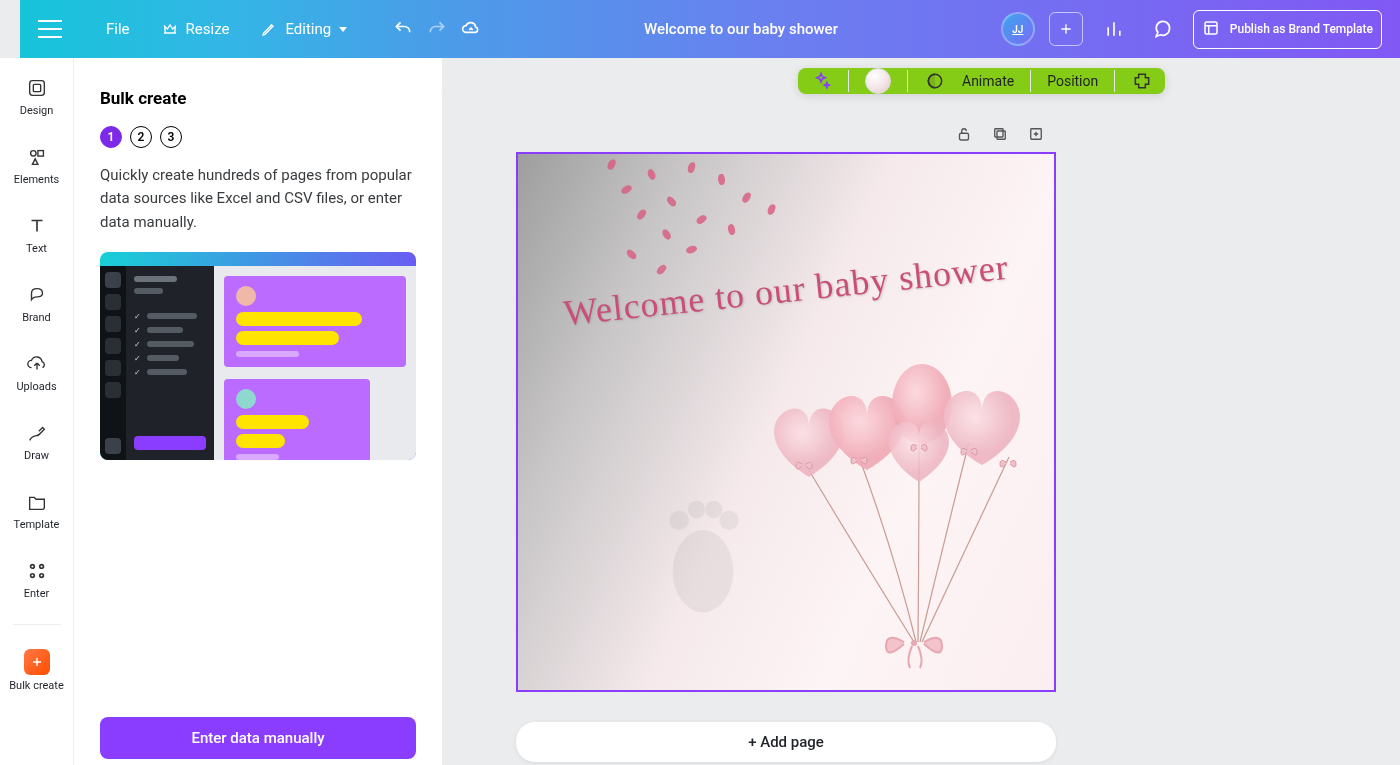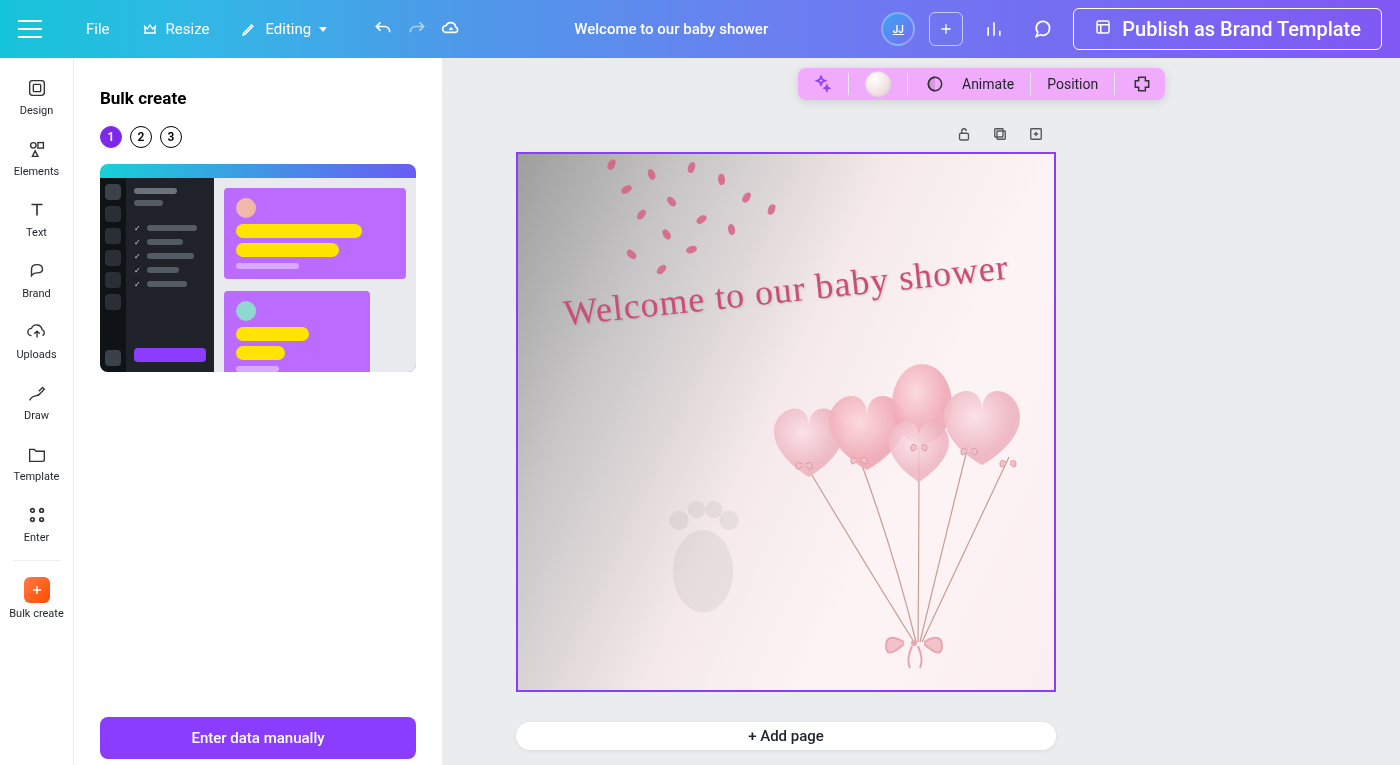--- a/index.html
+++ b/index.html
@@ -6,39 +6,40 @@
 html, body { width: 1400px; height: 765px; overflow: hidden; background: #ebecee; }
 
 
 .topbar {
   height: 58px;
   background: linear-gradient(90deg, #16c4d9 0%, #33b6e6 15%, #4a9de8 30%, #6a7ff0 55%, #8158f4 100%);
   display: flex;
   align-items: center;
   padding: 0 18px;
   color: #fff;
+  margin-left: 20px;
 }
 .topbar .left, .topbar .right { display: flex; align-items: center; gap: 14px; }
 .topbar .center { flex: 1; text-align: center; font-size: 15px; font-weight: 500; }
 .hamb { width: 24px; height: 18px; position: relative; cursor: pointer; }
 .hamb span { position: absolute; left:0; right:0; height:2px; background:#fff; }
 .hamb span:nth-child(1){top:0} .hamb span:nth-child(2){top:8px} .hamb span:nth-child(3){top:16px}
 .tbtn { display:flex; align-items:center; gap:6px; padding:6px 8px; font-size:15px; cursor:pointer; color:#fff; border-radius:4px; }
 .tbtn .chev-down { width:0;height:0;border-left:4px solid transparent;border-right:4px solid transparent;border-top:5px solid #fff; margin-left:2px;}
 .ticon { width:20px; height:20px; display:flex; align-items:center; justify-content:center; cursor:pointer; }
 .licon { width:34px; height:34px; display:flex; align-items:center; justify-content:center; cursor:pointer; border-radius:6px; }
 .licon.bordered { border:1px solid rgba(255,255,255,0.6); }
 .avatar { width:34px; height:34px; border-radius:50%; background:linear-gradient(135deg,#3ba5f0,#7a6cf4); display:flex; align-items:center; justify-content:center; font-size:10px; font-weight:600; border:2px solid rgba(255,255,255,0.3);text-decoration:underline; }
-.publish-btn { display:flex; align-items:center; gap:10px; padding:8px 20px; border:1px solid #fff; border-radius:6px; font-size:20px; font-weight:500; cursor:pointer; }
+.publish-btn { display:flex; align-items:center; gap:10px; padding:8px 8px; border:1px solid #fff; border-radius:6px; font-size:12px; font-weight:500; cursor:pointer; }
 
 
 .main { display:flex; height: calc(765px - 58px); }
 
 
-.rail { width: 74px; background:#fff; border-right:1px solid #eee; display:flex; flex-direction:column; align-items:center; padding-top:10px; gap:4px; }
+.rail { width: 74px; background:#fff; border-right:1px solid #eee; display:flex; flex-direction:column; align-items:center; padding-top:10px; gap:12px; }
 .rail .item { width:100%; display:flex; flex-direction:column; align-items:center; gap:4px; padding:8px 0; cursor:pointer; color:#1f2329; font-size:11px; }
 .rail .item .ri { width:24px; height:24px; display:flex; align-items:center; justify-content:center; color:#2d3436; }
 .rail .divider { width:48px; height:1px; background:#eee; margin:4px 0; }
 .rail .bulk-icon { width:26px; height:26px; border-radius:6px; background:linear-gradient(135deg,#ff7a45,#ff4d00); display:flex; align-items:center; justify-content:center; }
 
 
 .panel { width: 368px; background:#fff; position:relative; display:flex; flex-direction:column; padding: 30px 26px 0 26px; }
 .panel h1 { font-size:17px; font-weight:700; margin-bottom:18px; }
 .steps { display:flex; gap:8px; margin-bottom:16px; }
 .step { width:22px; height:22px; border-radius:50%; border:1.5px solid #000; display:flex; align-items:center; justify-content:center; font-size:12px; font-weight:600; }
@@ -64,40 +65,40 @@
 .panel-footer { margin-top:auto; padding: 18px 0 6px 0; display:flex; flex-direction:column; }
 .btn-primary { background:#8b3dff; color:#fff; border-radius:8px; height:42px; display:flex; align-items:center; justify-content:center; font-size:15px; font-weight:500; cursor:pointer; }
 .btn-secondary { background:#fff; color:#1f2329; border:1px solid #d7d9db; border-radius:8px; height:42px; display:flex; align-items:center; justify-content:center; font-size:15px; font-weight:500; cursor:pointer; }
 
 .close-panel { position:absolute; right:-36px; top:16px; width:32px; height:32px; border-radius:50%; background:#fff; box-shadow:0 1px 6px rgba(0,0,0,0.18); display:flex; align-items:center; justify-content:center; cursor:pointer; font-size:16px; color:#333; }
 
 
 .stage { flex:1; position:relative; background:#ebecee; }
 
 
-.float-tb { position:absolute; top:10px; left:356px; background:#f0abfc; height:32px; border-radius:8px; box-shadow:0 2px 10px rgba(0,0,0,0.12); display:flex; align-items:center; padding:0 12px; gap:16px; }
+.float-tb { position:absolute; top:10px; left:356px; background:#84cc16; height:26px; border-radius:8px; box-shadow:0 2px 10px rgba(0,0,0,0.12); display:flex; align-items:center; padding:0 12px; gap:16px; }
 .float-tb .fsep { width:1px; height:22px; background:#e5e5e5; }
 .float-tb .ftxt { font-size:14px; color:#1f2329; cursor:pointer; }
 .float-tb .ficon { width:22px; height:22px; display:flex; align-items:center; justify-content:center; cursor:pointer; }
 .swatch { width:26px; height:26px; border-radius:50%; background:radial-gradient(circle at 35% 30%, #fff, #f3e4e6 55%, #e0c3c7); border:1px solid #ddd; cursor:pointer; }
 
 
 .page-icons { position:absolute; top:66px; left:512px; display:flex; gap:16px; }
 .page-icons .pi { width:20px; height:20px; cursor:pointer; color:#555; display:flex; align-items:center; justify-content:center; }
 
 
 .canvas-wrap { position:absolute; top:94px; left:74px; width:540px; height:540px; border:2px solid #8b3dff; background:linear-gradient(115deg,#9e9e9e 0%, #c8c6c7 22%, #f5e9eb 48%, #fdf4f5 70%, #fbeef0 100%); overflow:hidden; }
 .petals { position:absolute; top:0; left:50px; width:240px; height:130px; }
 .petals span { position:absolute; width:7px; height:11px; border-radius:60% 40% 55% 45%; background:#d85a7e; opacity:0.8; }
 .script-text { position:absolute; top:115px; left:30px; right:30px; text-align:center; font-family:"Brush Script MT","Segoe Script",cursive; font-size:36px; color:#c94f78; transform:rotate(-6deg); text-shadow:1px 1px 2px rgba(120,120,120,0.3); letter-spacing:1px; }
 .balloons { position:absolute; bottom:18px; right:10px; }
 .footprint { position:absolute; bottom:70px; left:130px; opacity:0.08; }
 
 
-.add-page { position:absolute; top:664px; left:74px; width:540px; height:28px; background:#fff; border-radius:19px; box-shadow:0 1px 4px rgba(0,0,0,0.08); display:flex; align-items:center; justify-content:center; font-size:15px; font-weight:500; cursor:pointer; color:#1f2329; }
+.add-page { position:absolute; top:664px; left:74px; width:540px; height:40px; background:#fff; border-radius:19px; box-shadow:0 1px 4px rgba(0,0,0,0.08); display:flex; align-items:center; justify-content:center; font-size:15px; font-weight:500; cursor:pointer; color:#1f2329; }
 
 </style>
 </head>
 <body>
 
 <div class="topbar">
   <div class="left">
     <div class="hamb">
         <span></span>
         <span></span>
@@ -256,20 +257,21 @@
   </div>
 
   <div class="panel">
     <div class="close-panel">✕</div>
     <h1>Bulk create</h1>
     <div class="steps">
       <div class="step active">1</div>
       <div class="step">2</div>
       <div class="step">3</div>
     </div>
+    <p>Quickly create hundreds of pages from popular data sources like Excel and CSV files, or enter data manually.</p>
 
     <div class="preview">
       <div class="pv-inner">
         <div class="pv-side">
           <div style="background:#3b4149"></div>
             <div></div>
             <div></div>
             <div></div>
             <div></div>
             <div></div>

